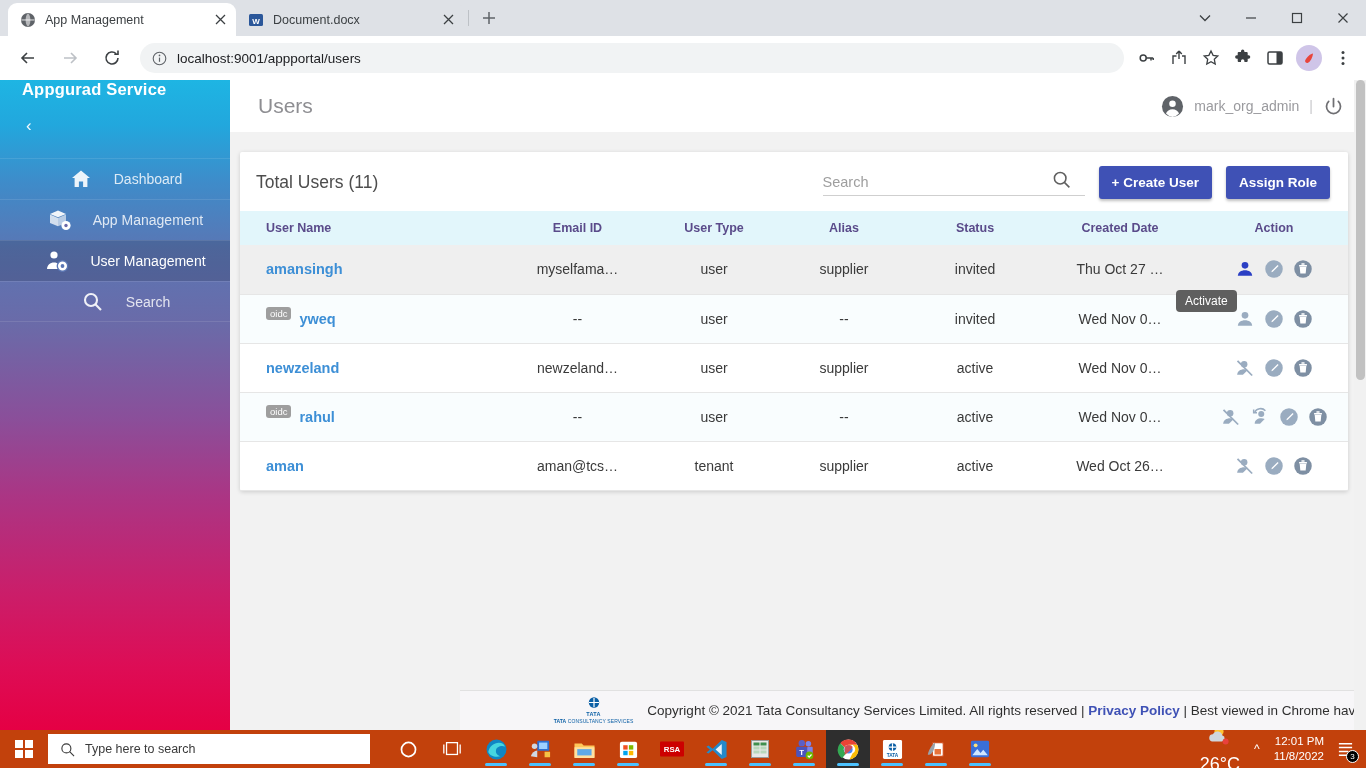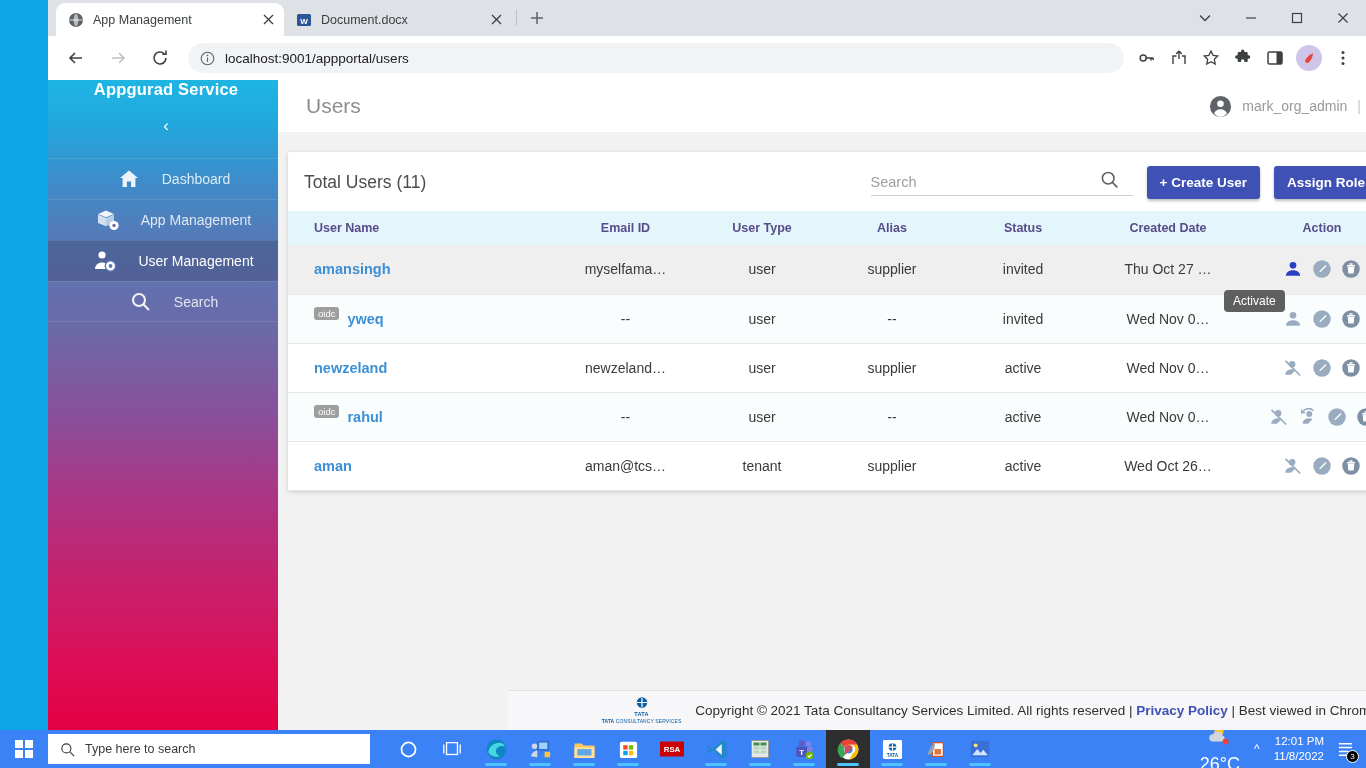--- a/index.html
+++ b/index.html
@@ -4,21 +4,21 @@
 <style>
   * { box-sizing: border-box; margin: 0; padding: 0; }
   html, body {
     width: 1366px; height: 768px;
     font-family: "Liberation Sans", sans-serif;
     overflow: hidden;
     background: #ffffff;
   }
 
   
-  .browser { width: 1366px; height: 730px; background: #0ea5e9; position: relative; padding-left: 48px; }
+  .browser { width: 1366px; height: 730px; background: #ec4899; position: relative; }
   .tabstrip { height: 36px; display: flex; align-items: flex-end; padding-left: 8px; background: #dee1e6; }
   .tab {
     height: 33px; width: 228px; display: flex; align-items: center;
     border-radius: 9px 9px 0 0; padding: 0 8px 0 12px; position: relative;
     font-size: 12.5px; color: #3c4043; gap: 9px;
   }
   .tab.active { background: #ffffff; }
   .tab.inactive { background: #dee1e6; }
   .tab-favicon { width: 16px; height: 16px; flex: 0 0 16px; display: flex; align-items: center; justify-content: center; }
   .tab-title { flex: 1; white-space: nowrap; overflow: hidden; text-overflow: ellipsis; font-size: 12.5px; }
@@ -43,21 +43,21 @@
   
   .viewport { width: 1366px; height: 650px; display: flex; position: relative; background: #f2f2f2; overflow: hidden; }
 
   
   .sidebar {
     width: 230px; height: 650px; flex: 0 0 230px;
     background: linear-gradient(180deg, #1eb5e3 0%, #22a7dd 7%, #3f8bc9 16%, #5a76b4 26%,
       #6b6aa8 38%, #8a4f9a 52%, #ab3584 64%, #c91f6b 78%, #dd0d56 90%, #e50044 100%);
     color: #ffffff; position: relative;
   }
-  .brand { height: 56px; display: flex; align-items: center; justify-content: space-between; padding: 0 16px 0 22px; flex-direction: column; }
+  .brand { height: 56px; display: flex; justify-content: space-between; padding: 0 16px 0 22px; flex-direction: column; }
   .brand-name { font-size: 16.5px; font-weight: bold; letter-spacing: .2px; color: #ffffff; }
   .brand-collapse { font-size: 17px; color: #ffffff; opacity: .95; padding: 0 4px; }
   .nav-list { margin-top: 22px; }
   .nav-item {
     height: 41px; display: flex; align-items: center; gap: 20px; padding-left: 20px;
     font-size: 14px; color: rgba(255,255,255,.82);
     border-top: 1px solid rgba(255,255,255,.10);
     justify-content: center;
   }
   .nav-item:last-child { border-bottom: 1px solid rgba(255,255,255,.10); }
@@ -130,21 +130,21 @@
     display: flex; align-items: center; justify-content: center; gap: 14px;
   }
   .footer-text { font-size: 13.5px; color: #2f2f2f; }
   .footer-link { color: #3f51b5; font-weight: bold; }
   .tcs-logo { display: flex; flex-direction: column; align-items: center; gap: 1px; }
 
   .scrollbar { position: absolute; right: 0; top: 0; width: 12px; height: 650px; background: #f1f1f1; }
   .scrollbar-thumb { position: absolute; right: 1px; top: 0; width: 9px; height: 300px; background: #c1c1c1; border-radius: 5px; }
 
   
-  .taskbar { width: 1366px; height: 38px; background: #3b82f6; display: flex; align-items: center; }
+  .taskbar { width: 1366px; height: 38px; background: #c2410c; display: flex; align-items: center; }
   .start { width: 48px; height: 38px; display: flex; align-items: center; justify-content: center; }
   .tb-search {
     width: 322px; height: 30px; background: #ffffff; display: flex; align-items: center;
     gap: 10px; padding: 0 12px; color: #3a3a3a; font-size: 12.5px;
   }
   .tb-icons { display: flex; align-items: center; gap: 0; margin-left: 16px; }
   .tb-ico { width: 44px; height: 38px; display: flex; align-items: center; justify-content: center; position: relative; text-align: center; }
   .tb-ico.running::after { content: ""; position: absolute; bottom: 2px; left: 11px; width: 22px; height: 3px; background: #4cc2ff; border-radius: 2px; }
   .tb-ico.focused { background: #2e2e2e; }
   .tray { margin-left: auto; display: flex; align-items: center; gap: 8px; padding-right: 8px; color: #ffffff; }

